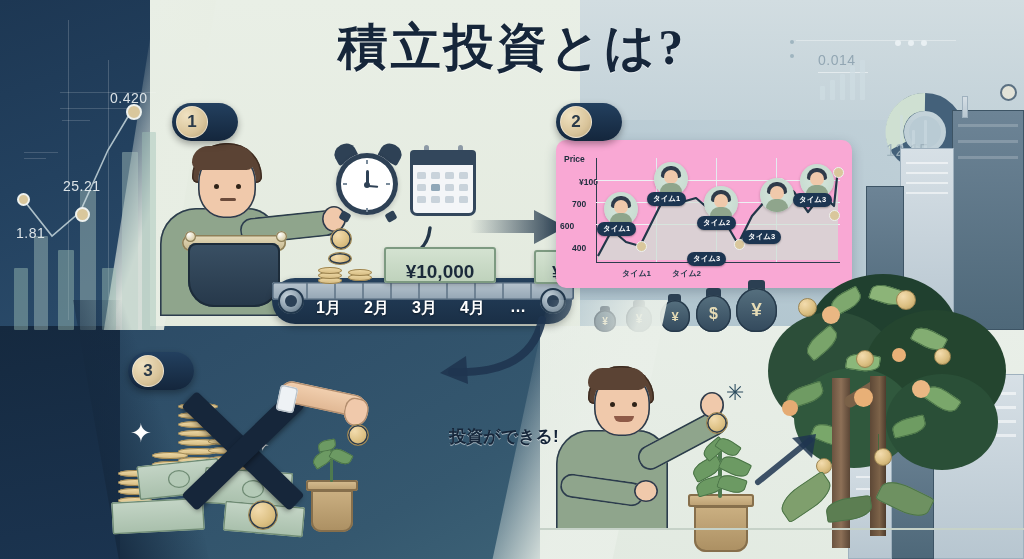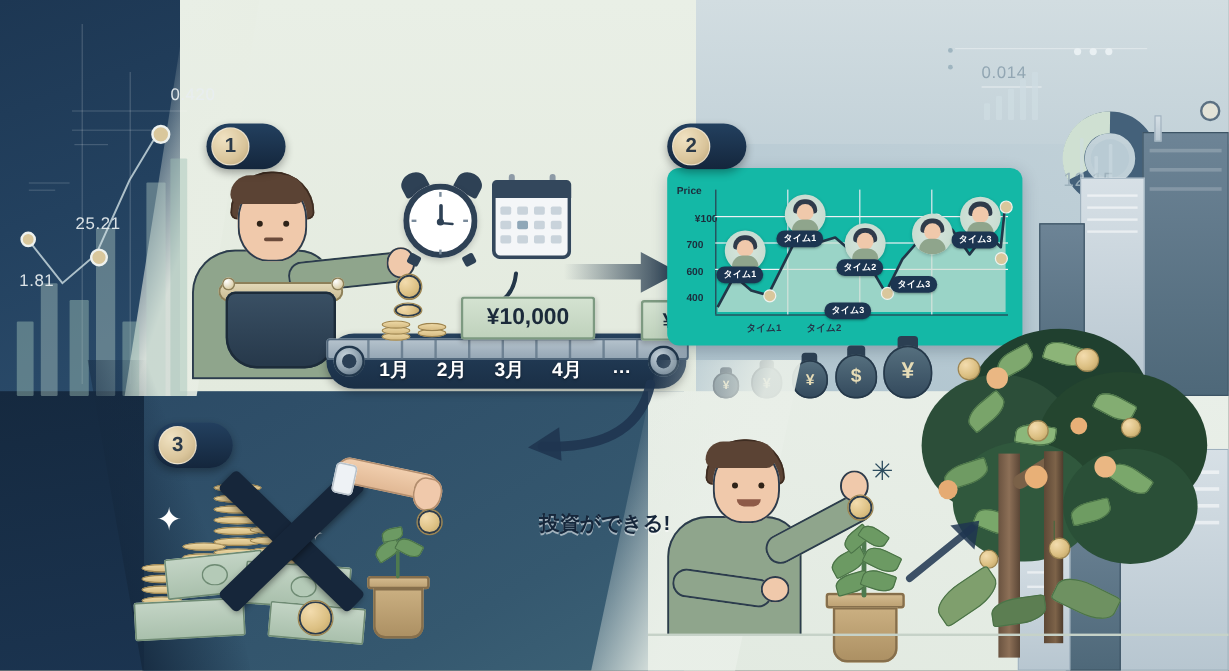--- a/index.html
+++ b/index.html
@@ -121,26 +121,26 @@
     box-shadow:inset 0 0 0 2px #21374c;}
   .roller i{position:absolute;left:7px;top:7px;width:12px;height:12px;border-radius:50%;
     background:#2b4056;display:block;}
   .month{position:absolute;top:298px;color:#fff;font-size:16px;font-weight:700;
     text-shadow:0 1px 2px rgba(0,0,0,.5);}
 
   
   .note{position:absolute;border-radius:3px;
     background:linear-gradient(180deg,#d5e3d2 0%,#bed1bb 100%);
     box-shadow:inset 0 0 0 2px #7d9a81,0 2px 4px rgba(0,0,0,.2);
-    display:flex;align-items:center;justify-content:center;}
+    display:flex;align-items:flex-end;justify-content:center;}
   .note span{color:#1b2a3a;font-weight:700;}
 
   
   #chart-card{position:absolute;left:556px;top:140px;width:296px;height:148px;
-    background:#14b8a6;border-radius:10px;box-shadow:0 4px 12px rgba(25,45,65,.25);}
+    background:#f9a8d4;border-radius:10px;box-shadow:0 4px 12px rgba(25,45,65,.25);}
   #chart-plot{position:absolute;left:40px;top:20px;width:244px;height:100px;}
   .axis-lab{position:absolute;font-size:8.5px;font-weight:700;color:#1d2c3c;}
   .gridv{position:absolute;width:1px;background:#e4eaef;}
   .gridh{position:absolute;height:1px;background:#edf1f4;}
   .xlab{position:absolute;font-size:8px;font-weight:700;color:#24384b;}
 
   .avatar{position:absolute;width:34px;height:34px;border-radius:50%;
     background:radial-gradient(circle,#d7e6dd 0%,#c2d8cc 100%);
     box-shadow:0 1px 3px rgba(0,0,0,.22);overflow:hidden;}
   .av-hair{position:absolute;left:7px;top:4px;width:20px;height:12px;
@@ -224,21 +224,21 @@
     <div class="bgbar lt" style="left:80px;top:190px;width:16px;height:140px;"></div>
     <div class="bgbar" style="left:102px;top:268px;width:14px;height:62px;"></div>
     <div class="bgbar lt" style="left:122px;top:152px;width:16px;height:178px;"></div>
     <div class="bgbar" style="left:142px;top:132px;width:14px;height:198px;"></div>
     <svg width="160" height="330" style="position:absolute;left:0;top:0;">
       <polyline points="22,198 52,236 80,212 108,150 132,110" fill="none" stroke="#cfe0e4" stroke-width="1.6" opacity=".8"></polyline>
     </svg>
     <div class="dot" style="left:17px;top:193px;width:9px;height:9px;"></div>
     <div class="dot" style="left:75px;top:207px;width:11px;height:11px;"></div>
     <div class="dot" style="left:126px;top:104px;width:12px;height:12px;"></div>
-    <div class="bgnum" style="left:110px;top:70px;margin-left:32px;">0.420</div>
+    <div class="bgnum" style="left:110px;top:90px;">0.420</div>
     <div class="bgnum" style="left:63px;top:178px;">25.21</div>
     <div class="bgnum" style="left:16px;top:225px;">1.81</div>
     <div class="hline" style="left:24px;top:152px;width:34px;"></div>
     <div class="hline" style="left:24px;top:158px;width:22px;"></div>
     <div class="hline" style="left:62px;top:120px;width:28px;"></div>
   </div>
 
   <div>
     <div class="hline" style="left:796px;top:40px;width:160px;background:rgba(255,255,255,.35);"></div>
     <div class="bgnum dark" style="left:818px;top:52px;color:#8ea3b0;">0.014</div>
@@ -287,20 +287,21 @@
     <div class="win" style="left:958px;top:156px;width:60px;height:3px;opacity:.35;"></div>
     <div class="win" style="left:938px;top:392px;width:78px;height:3px;"></div>
     <div class="win" style="left:938px;top:406px;width:78px;height:3px;"></div>
     <div class="win" style="left:938px;top:420px;width:78px;height:3px;"></div>
     <div class="win" style="left:938px;top:434px;width:78px;height:3px;"></div>
     <div class="win" style="left:856px;top:464px;width:30px;height:2px;"></div>
     <div class="win" style="left:856px;top:476px;width:30px;height:2px;"></div>
     <div class="win" style="left:856px;top:488px;width:30px;height:2px;"></div>
   </div>
 
+  <div id="title">積立投資とは?</div>
 
   <div class="figure">
 
     <div class="body-sweater outline" style="left:160px;top:208px;width:118px;height:108px;border-radius:36px 30px 0 0;"></div>
     <div class="hair" style="left:192px;top:143px;width:70px;height:40px;border-radius:34px 34px 6px 6px;box-shadow:inset 0 0 0 1.4px #3d2c21;"></div>
     <div class="head outline" style="left:198px;top:152px;width:58px;height:66px;"></div>
     <div class="hair" style="left:192px;top:146px;width:62px;height:24px;border-radius:30px 30px 14px 14px;"></div>
     <div style="position:absolute;left:214px;top:184px;width:5px;height:5px;border-radius:50%;background:#2f2318;"></div>
     <div style="position:absolute;left:236px;top:184px;width:5px;height:5px;border-radius:50%;background:#2f2318;"></div>
     <div style="position:absolute;left:220px;top:198px;width:16px;height:3px;border-radius:2px;background:#6b4b3b;"></div>
@@ -401,21 +402,21 @@
   </div>
   <div class="note" style="left:534px;top:250px;width:46px;height:34px;">
     <span style="font-size:18px;">¥</span>
   </div>
 
   <div id="chart-card">
     <div class="axis-lab" style="left:8px;top:14px;">Price</div>
 
     <div class="axis-lab" style="left:23px;top:37px;">¥100</div>
     <div class="axis-lab" style="left:16px;top:59px;">700</div>
-    <div class="axis-lab" style="left:16px;top:81px;">600</div>
+    <div class="axis-lab" style="left:4px;top:81px;">600</div>
     <div class="axis-lab" style="left:16px;top:103px;">400</div>
 
     <div class="gridv" style="left:40px;top:18px;height:104px;background:#2c3c4d;width:1.4px;"></div>
     <div class="gridh" style="left:40px;top:122px;width:244px;background:#2c3c4d;height:1.4px;"></div>
     <div class="gridv" style="left:100px;top:18px;height:104px;"></div>
     <div class="gridv" style="left:160px;top:18px;height:104px;"></div>
     <div class="gridv" style="left:220px;top:18px;height:104px;"></div>
     <div class="gridh" style="left:40px;top:40px;width:244px;"></div>
     <div class="gridh" style="left:40px;top:62px;width:244px;"></div>
     <div class="gridh" style="left:40px;top:84px;width:244px;"></div>

